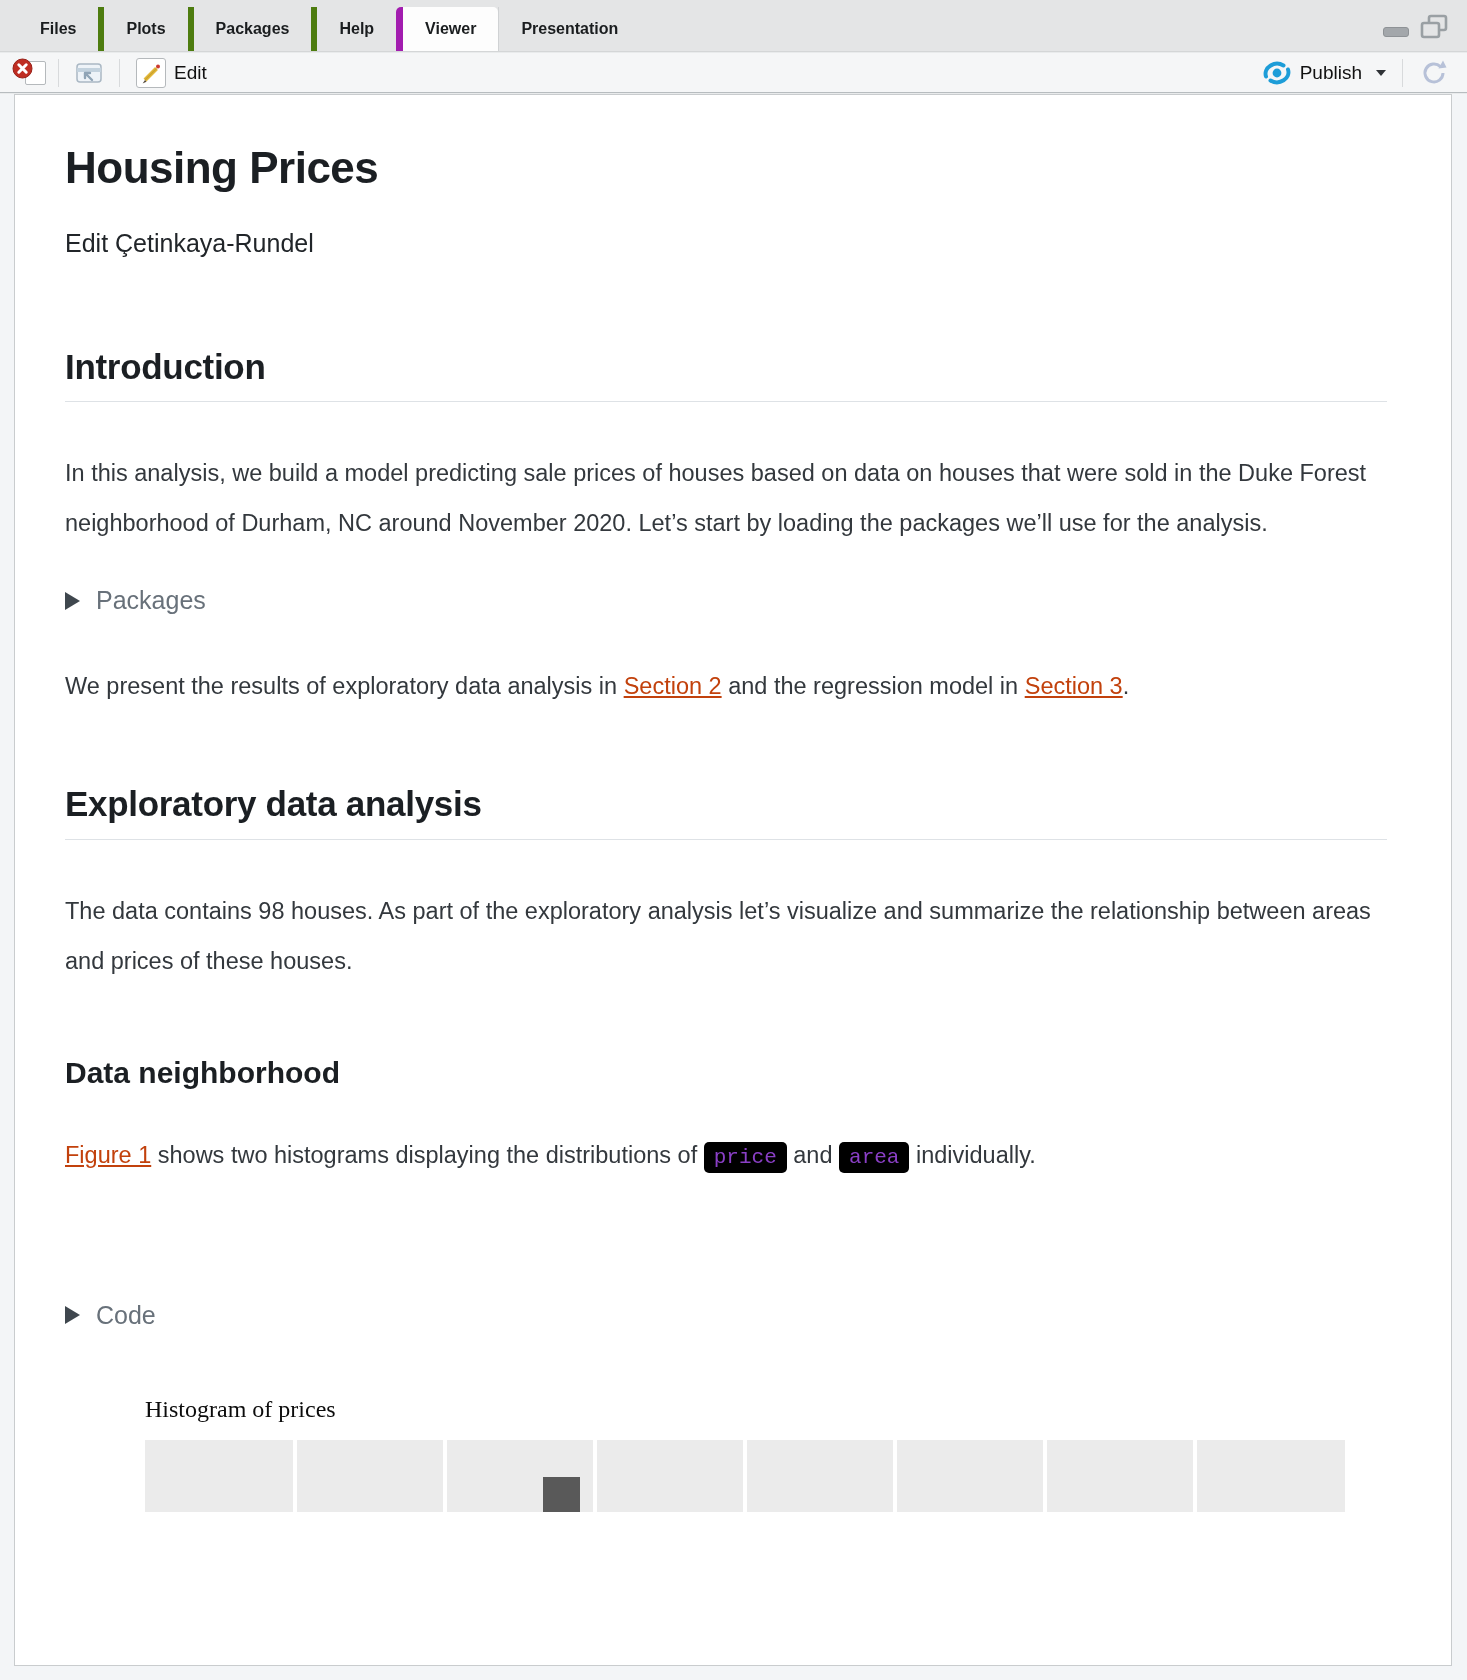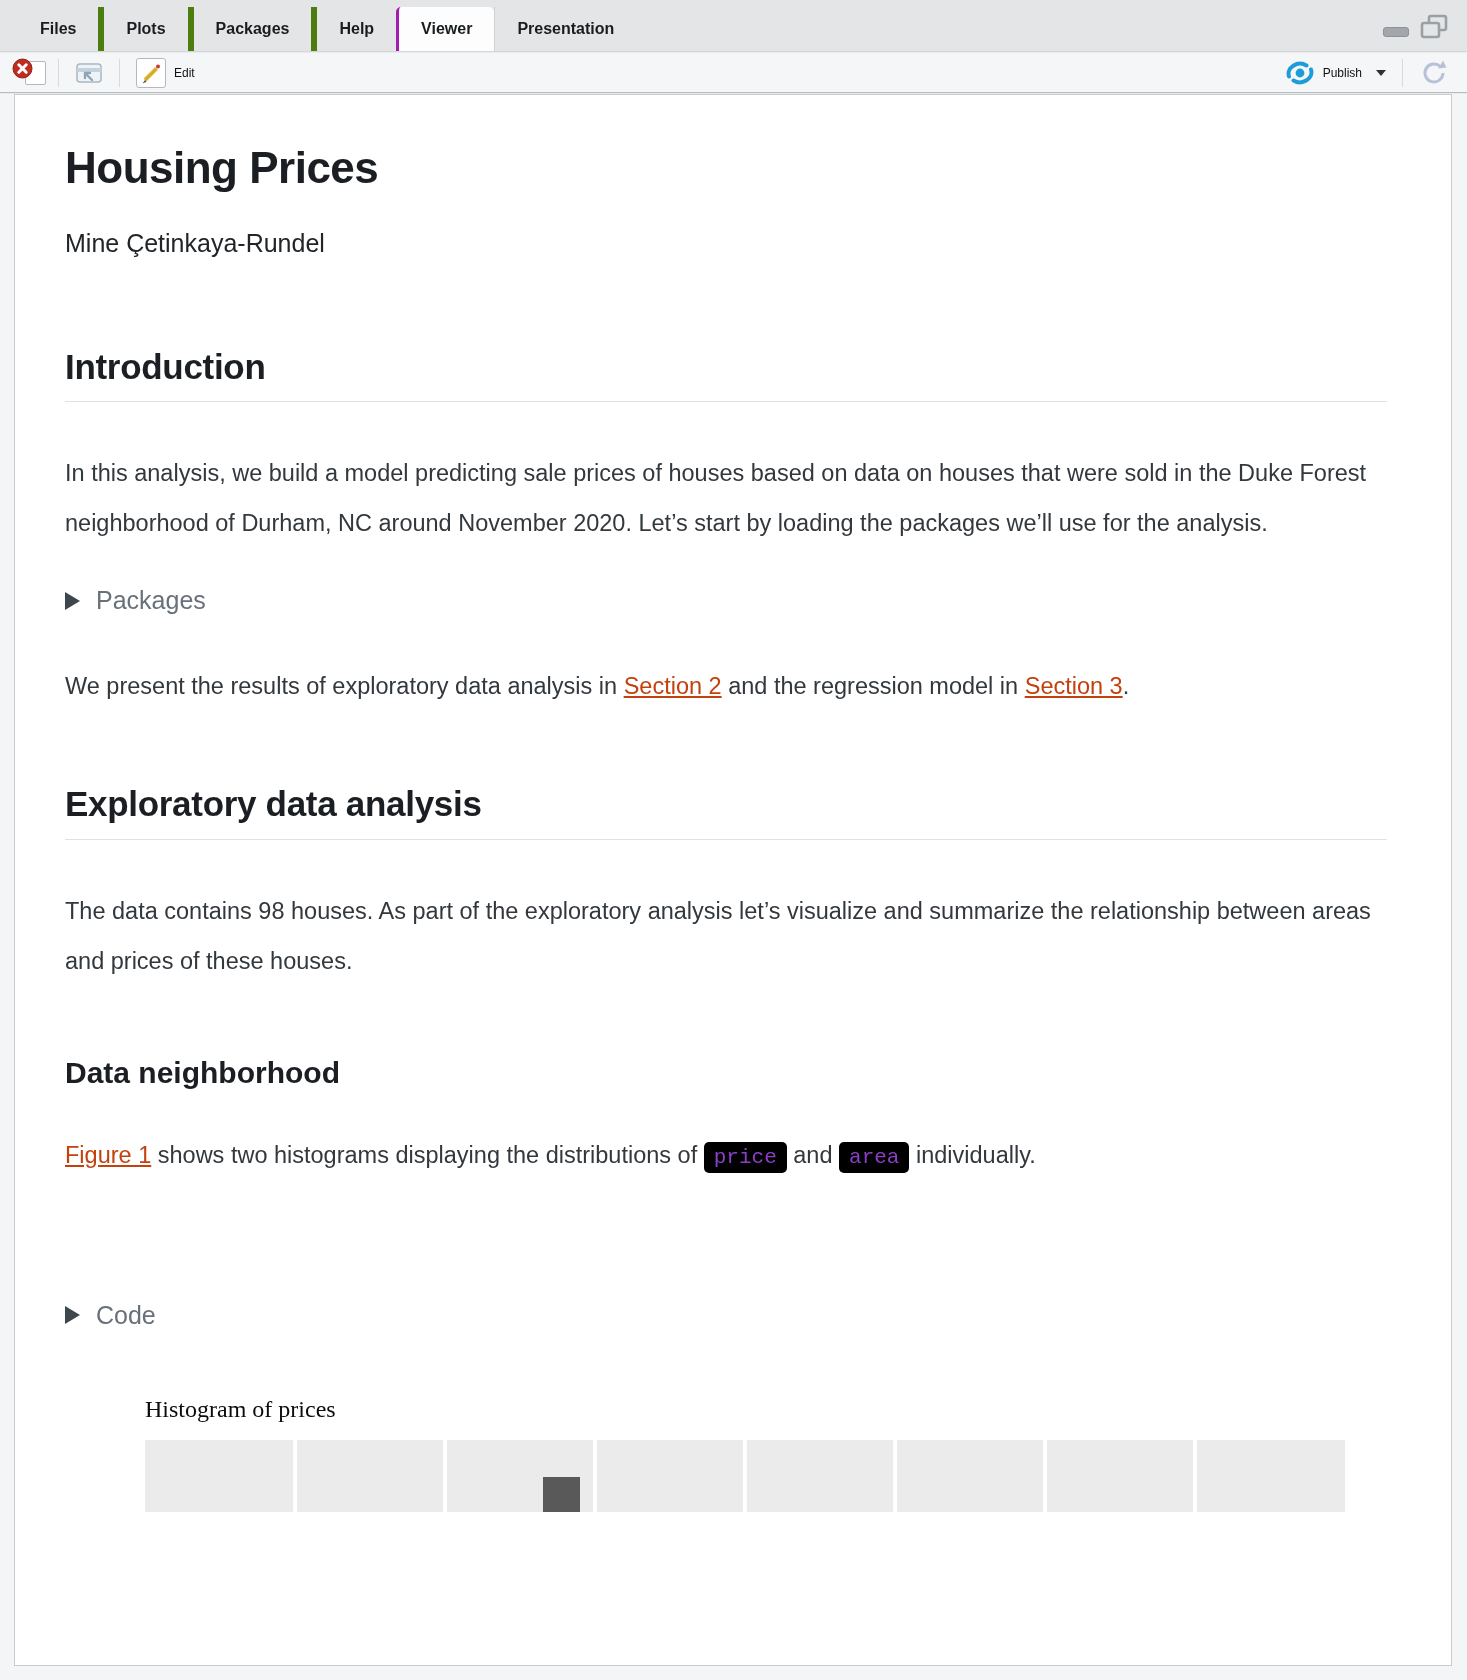--- a/index.html
+++ b/index.html
@@ -16,34 +16,34 @@
     background:#e4e5e6; border-bottom:1px solid #d4d6d7;
     display:flex; align-items:flex-end; padding-left:18px;
   }
   .tab{
     height:44px; line-height:44px; padding:0 22px;
     font-size:16px; font-weight:bold; color:#1a1d1f;
     border-left:6px solid #4d7c0f; cursor:default; white-space:nowrap;
   }
   .tab:first-child{ border-left:none; }
   .tab.active{
-    background:#fdfdfd; border-radius:5px 5px 0 0; border-left:3px solid #a21caf;
+    background:#fdfdfd; border-radius:5px 5px 0 0; border-left:7px solid #a21caf;
   }
   .tab.after-active{ border-left:1px solid #d0d2d4; }
   .win-controls{ position:absolute; right:18px; top:14px; display:flex; align-items:flex-end; gap:10px; }
   .min-icon{ width:26px; height:10px; background:#a3a7ab; border:1px solid #8e9296; border-radius:3px; margin-bottom:3px; }
   
   .toolbar{
     position:absolute; left:0; top:53px; width:100%; height:40px;
     background:#f5f6f7; border-bottom:1px solid #b7bcbf;
     display:flex; align-items:center; padding:0 12px;
   }
   .tb-sep{ width:1px; height:28px; background:#d8dadc; margin:0 10px; }
   .tb-btn{ display:flex; align-items:center; gap:8px; padding:2px 6px; border-radius:3px; cursor:default; }
-  .tb-label{ font-size:12px; color:#111; }
+  .tb-label{ font-size:19px; color:#111; }
   .spacer{ flex:1; }
   .closebox{ position:relative; width:36px; height:30px; }
   .sheet{ position:absolute; right:2px; top:3px; width:21px; height:24px; background:#fff; border:1px solid #b5b9bc; border-radius:2px; }
   .badge{ position:absolute; left:0; top:0; }
   .iconbox{ width:30px; height:30px; background:#fff; border:1px solid #b5b9bc; border-radius:3px; display:flex; align-items:center; justify-content:center; }
   .caret-down{ width:0; height:0; border-left:5px solid transparent; border-right:5px solid transparent; border-top:6px solid #2e3236; margin-left:6px; }
   
   .viewer-area{ position:absolute; left:0; top:94px; bottom:0; width:100%; background:#f3f5f7; }
   .white-panel{ position:absolute; left:14px; right:15px; top:0; bottom:14px; background:#fff; border:1px solid #c9ccce; overflow:hidden; }
   .doc{ padding:0 64px 0 50px; }
@@ -144,21 +144,21 @@
       <polygon points="19.5,10.5 27.5,9.5 24,2.5" fill="#b7c1d8"></polygon>
     </svg>
   </div>
 </div>
 
 <div class="viewer-area">
   <div class="white-panel">
     <div class="doc">
 
       <h1>Housing Prices</h1>
-      <div class="author">Mine Çetinkaya-Rundel</div>
+      <div class="author">Edit Çetinkaya-Rundel</div>
 
       <h2>Introduction</h2>
 
       <p>In this analysis, we build a model predicting sale prices of houses based on data on houses that were sold in the Duke Forest neighborhood of Durham, NC around November 2020. Let’s start by loading the packages we’ll use for the analysis.</p>
 
       <div class="fold">
         <span class="tri-right"></span>
         <span class="fold-label">Packages</span>
       </div>
 

